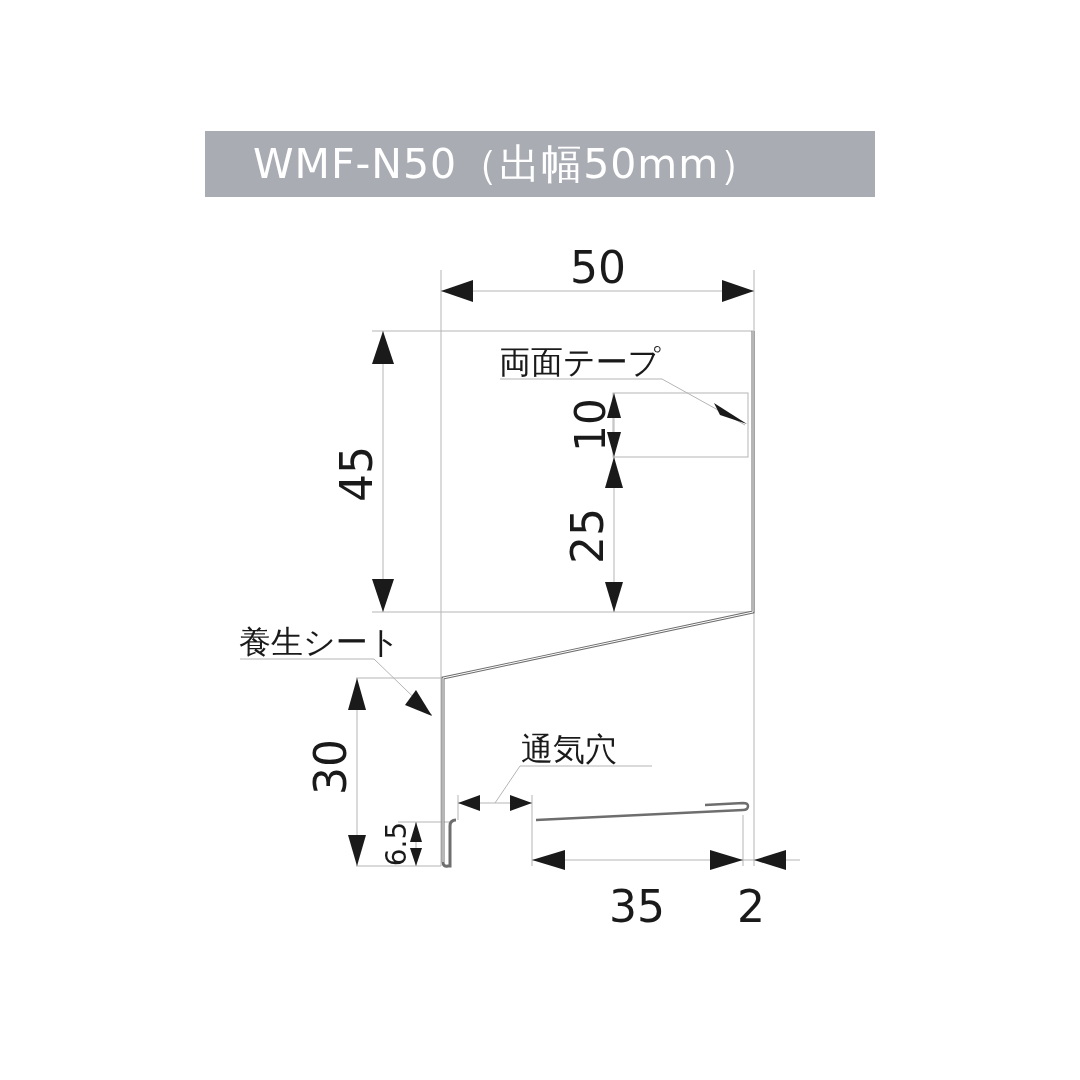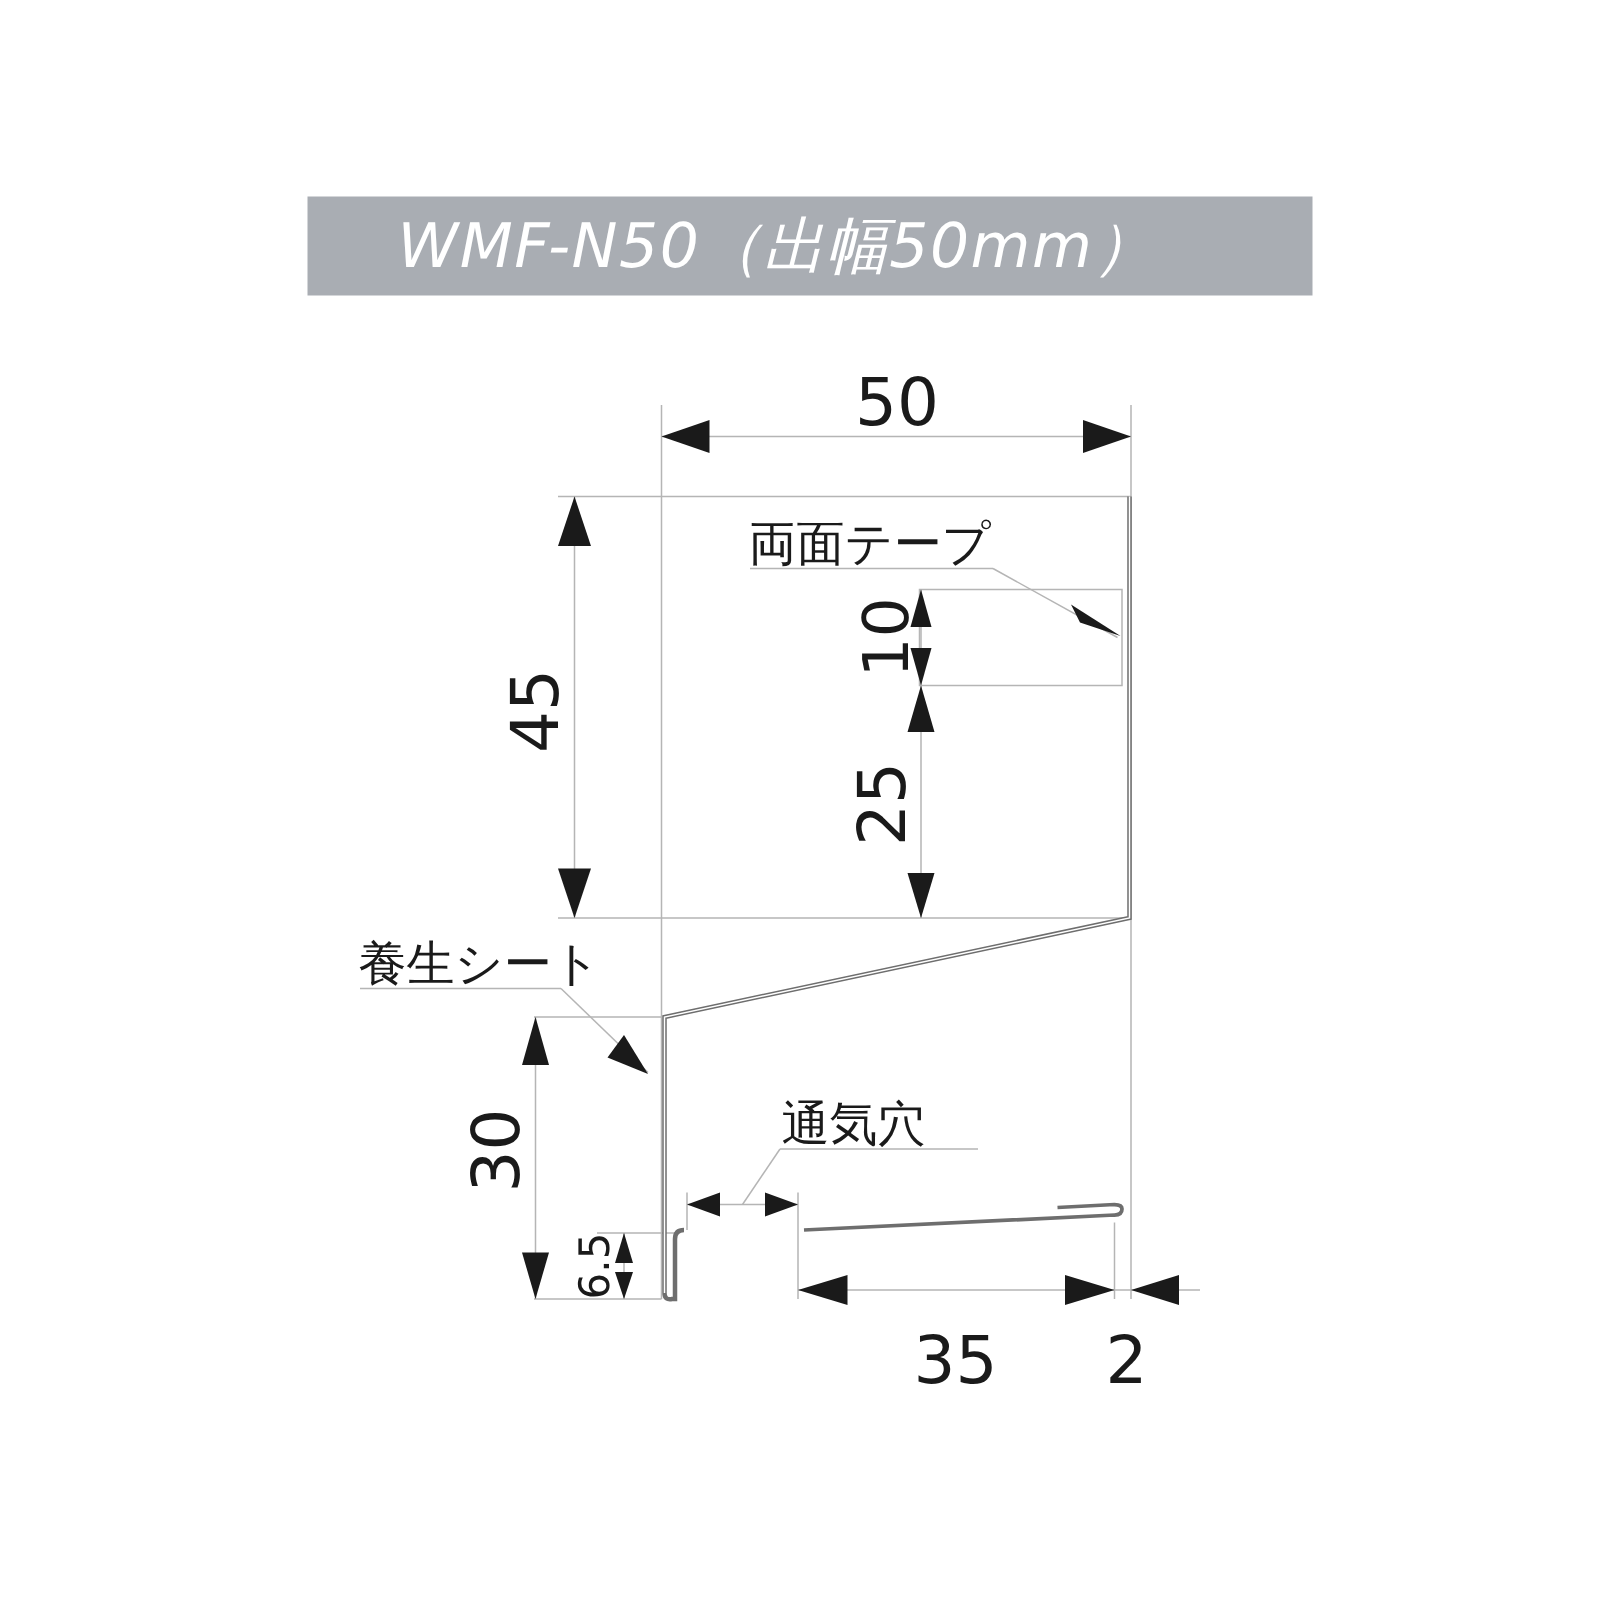--- a/index.html
+++ b/index.html
@@ -2,22 +2,22 @@
 <html><head>
 <meta charset="utf-8">
 <style>
   html, body { margin: 0; padding: 0; background: #ffffff; }
   body { width: 1080px; height: 1080px; position: relative; overflow: hidden; font-family: "DejaVu Sans", "Liberation Sans", sans-serif; }
   .title-bar {
     position: absolute; left: 205px; top: 131px; width: 670px; height: 66px;
     background: #a9adb3; display: flex; align-items: center;
   }
   .title-text {
-    margin-left: 60px; color: #ffffff; font-size: 41px; letter-spacing: 1px;
-    font-family: "DejaVu Sans", "Liberation Sans", sans-serif; font-weight: normal; font-style: italic;
+    margin-left: 48px; color: #ffffff; font-size: 41px; letter-spacing: 1px;
+    font-family: "DejaVu Sans", "Liberation Sans", sans-serif; font-weight: normal;
   }
   svg.drawing { position: absolute; left: 0; top: 0; }
   .dim-text { font-family: "DejaVu Sans", "Liberation Sans", sans-serif; fill: #1a1a1a; }
   .label-text { font-family: "DejaVu Sans", "Liberation Sans", sans-serif; fill: #1a1a1a; }
 </style>
 </head>
 <body>
 
 <div class="title-bar">
   <span class="title-text">WMF-N50（出幅50mm）</span>

